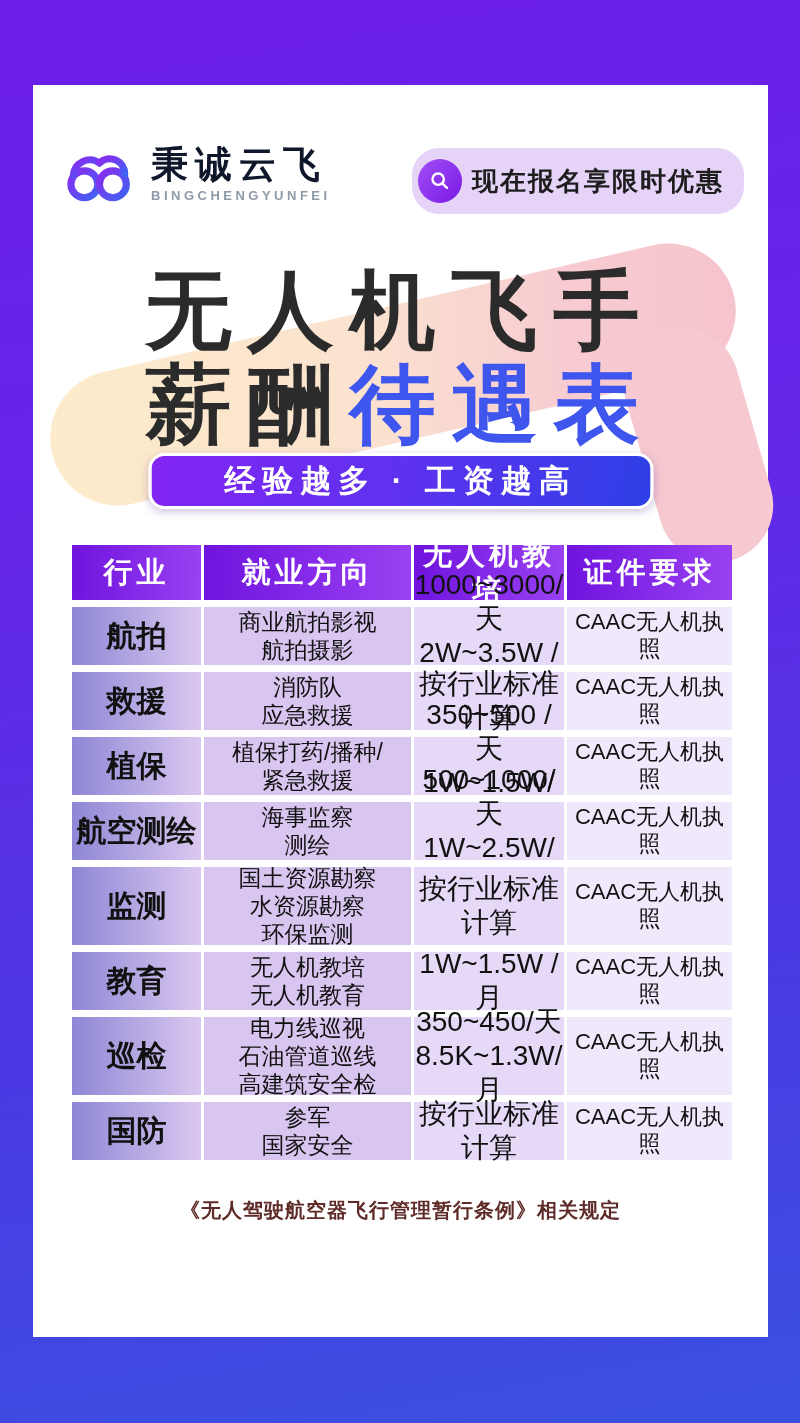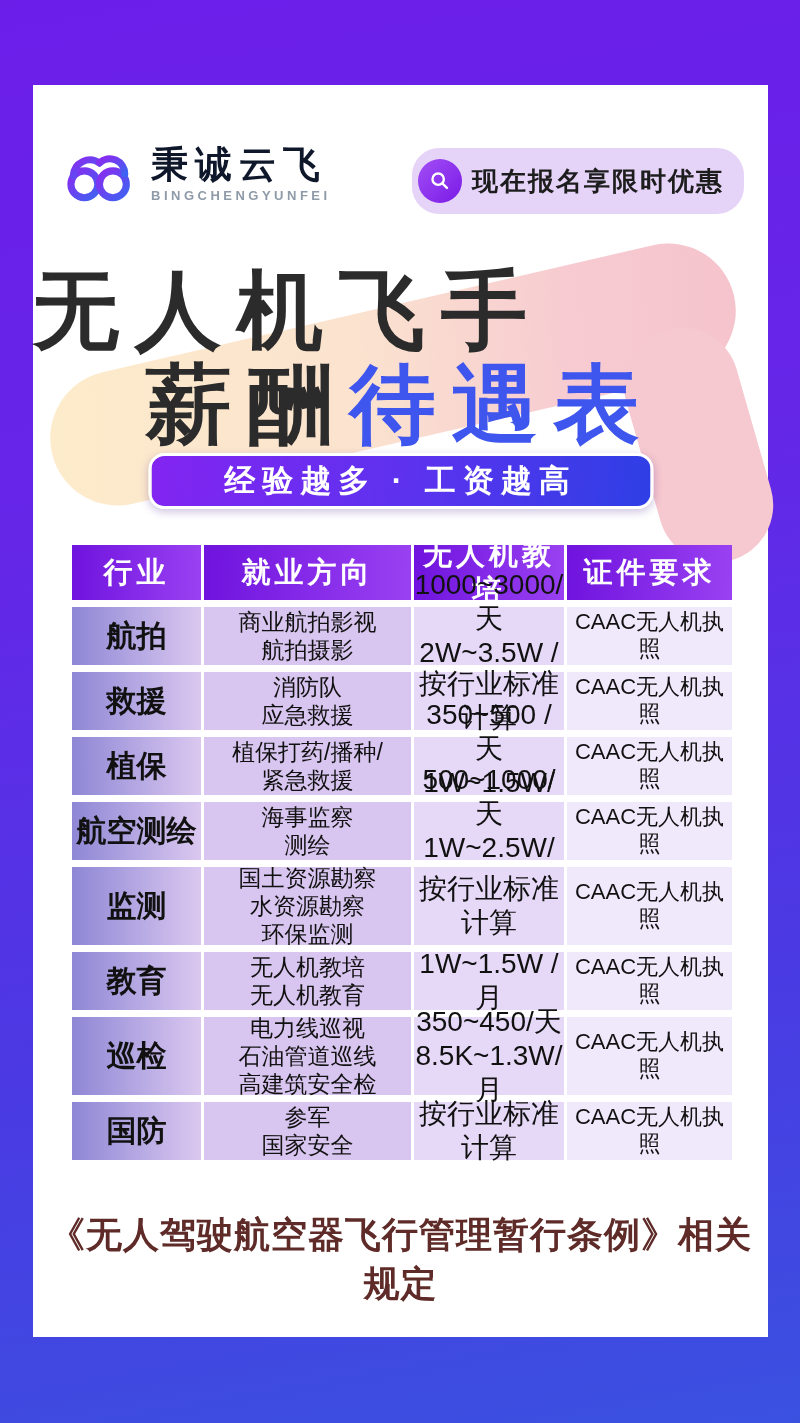--- a/index.html
+++ b/index.html
@@ -22,21 +22,21 @@
     background:linear-gradient(135deg,#a24ef6,#7a1ae5);display:flex;align-items:center;justify-content:center;}
   .promo-label{font-size:26px;font-weight:700;color:#1d1d1d;letter-spacing:2px;}
 
   
   .title-block{position:absolute;left:0;top:0;width:735px;}
   .brush-main{position:absolute;left:10px;top:222px;width:700px;height:135px;border-radius:70px;
     background:linear-gradient(100deg,#fdeccb 0%,#fbe3cf 45%,#f7cbd1 75%,#f5c3cc 100%);
     transform:rotate(-13deg);}
   .brush-tail{position:absolute;left:608px;top:240px;width:115px;height:240px;border-radius:58px;
     background:#f6c8cf;transform:rotate(-16deg);}
-  .title1{position:absolute;left:0;top:168px;width:735px;text-align:left;
+  .title1{position:absolute;left:0;top:168px;width:735px;text-align:center;
     font-size:86px;font-weight:900;color:#2b2b2b;letter-spacing:16px;}
   .title2{position:absolute;left:0;top:262px;width:735px;text-align:center;
     font-size:86px;font-weight:900;color:#2b2b2b;letter-spacing:16px;}
   .title2 .blue{color:#3e56ee;}
 
   
   .slogan{position:absolute;left:50%;top:368px;transform:translateX(-50%);
     min-width:505px;height:56px;box-sizing:border-box;border:3px solid #ffffff;border-radius:16px;
     background:linear-gradient(95deg,#8325f2 0%,#5a33ee 55%,#2e3fe6 100%);
     box-shadow:0 3px 8px rgba(60,20,140,.25);
@@ -53,21 +53,21 @@
   .th{background:linear-gradient(92deg,#6f13de 0%,#9a41f2 100%);
     color:#ffffff;font-size:29px;font-weight:900;letter-spacing:4px;}
   .c1{background:linear-gradient(90deg,#8e87d5 0%,#dbc8f0 100%);font-size:30px;font-weight:600;}
   .c2{background:#d9c6f0;font-size:23px;font-weight:500;}
   .c3{background:#e6d8f7;font-size:28px;font-weight:500;}
   .c4{background:#f0e8fb;font-size:22px;font-weight:500;}
 
   
   .footer{position:absolute;left:0;top:1112px;width:735px;text-align:center;color:#5e2b28;}
   .footer-l1{font-size:27px;font-weight:900;letter-spacing:3px;}
-  .footer-l2{font-size:36px;font-weight:900;letter-spacing:1px;margin-top:14px;text-align:center;}
+  .footer-l2{font-size:20px;font-weight:900;letter-spacing:1px;text-align:center;}
 </style>
 </head>
 <body>
 
 <div class="poster">
   <div class="card">
 
     <div class="logo-row">
       <svg class="logo-icon" viewBox="0 0 96 76">
         <defs>

